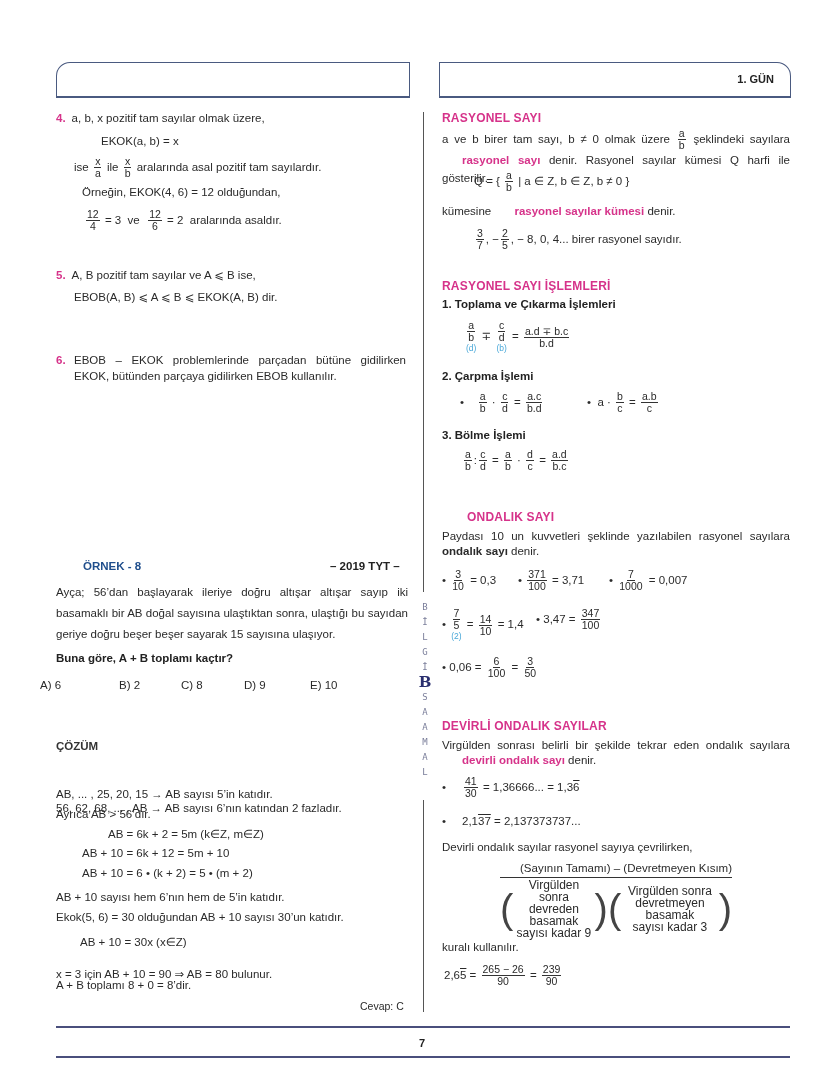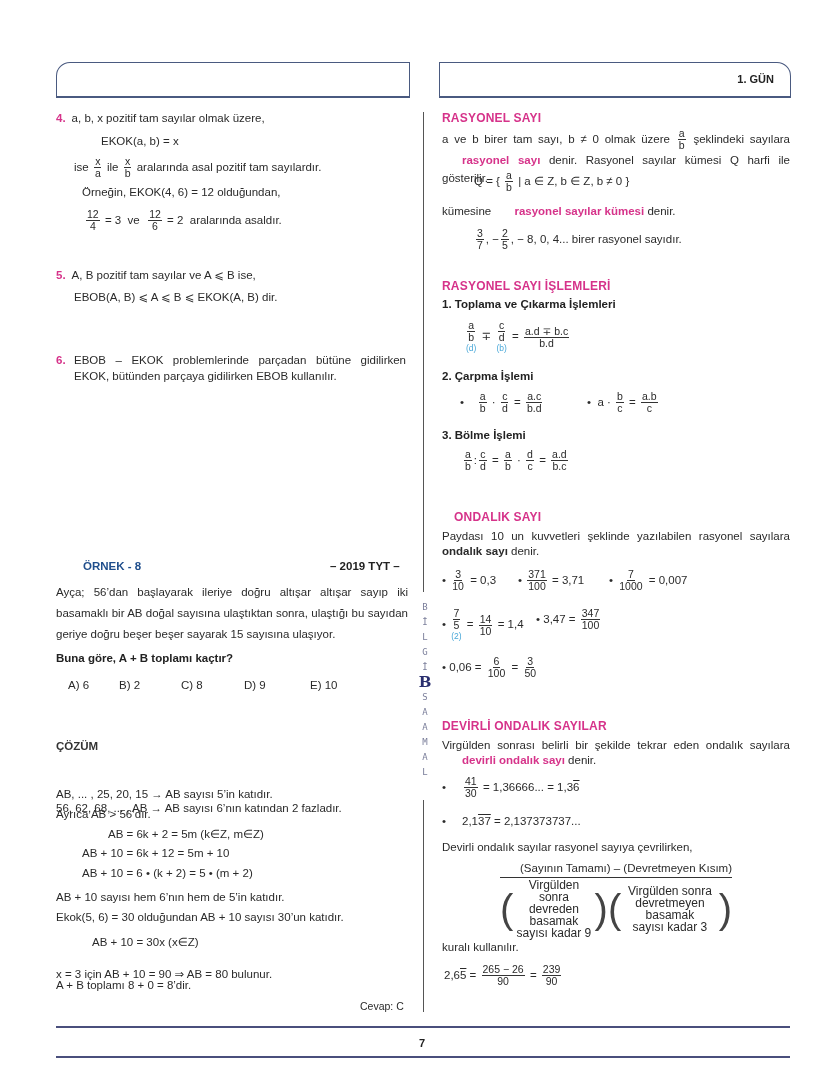--- a/index.html
+++ b/index.html
@@ -98,36 +98,36 @@
 
   <div class="just" style="left:56px; top:352px; width:350px;">
     <span class="num" style="float:left;">6.</span>
     <div style="margin-left:18px;">EBOB – EKOK problemlerinde parçadan bütüne gidilirken EKOK, bütünden parçaya gidilirken EBOB kullanılır.</div>
   </div>
 
   <div class="line blue-h" style="left:56px; top:560px;">ÖRNEK - 8</div>
   <div class="line bold" style="left:330px; top:560px; color:#222;">– 2019  TYT –</div>
   <div class="just" style="left:56px; top:582px; width:352px; line-height:21px;">Ayça; 56’dan başlayarak ileriye doğru altışar altışar sayıp iki basamaklı bir AB doğal sayısına ulaştıktan sonra, ulaştığı bu sayıdan geriye doğru beşer beşer sayarak 15 sayısına ulaşıyor.</div>
   <div class="line bold" style="left:56px; top:652px; color:#222;">Buna göre, A + B toplamı kaçtır?</div>
-  <div class="line" style="left:68px; top:679px;">A) 6</div>
+  <div class="line" style="left:40px; top:679px;">A) 6</div>
   <div class="line" style="left:119px; top:679px;">B) 2</div>
   <div class="line" style="left:181px; top:679px;">C) 8</div>
   <div class="line" style="left:244px; top:679px;">D) 9</div>
   <div class="line" style="left:310px; top:679px;">E) 10</div>
 
   <div class="line bold" style="left:56px; top:740px; color:#333;">ÇÖZÜM</div>
   <div class="line" style="left:56px; top:802px;">56, 62, 68, ... , AB → AB sayısı 6’nın katından 2 fazladır.</div>
   <div class="line" style="left:56px; top:788px;">AB,  ... , 25, 20, 15 → AB sayısı 5’in katıdır.</div>
   <div class="line" style="left:56px; top:808px;">Ayrıca AB &gt; 56’dır.</div>
   <div class="line" style="left:108px; top:827px;">AB = 6k + 2 = 5m  (k∈Z, m∈Z)</div>
   <div class="line" style="left:82px; top:847px;">AB + 10 = 6k + 12 = 5m + 10</div>
   <div class="line" style="left:82px; top:867px;">AB + 10 = 6 • (k + 2) = 5 • (m + 2)</div>
   <div class="line" style="left:56px; top:891px;">AB + 10 sayısı hem 6’nın hem de 5’in katıdır.</div>
   <div class="line" style="left:56px; top:911px;">Ekok(5, 6) = 30 olduğundan AB + 10 sayısı 30’un katıdır.</div>
-  <div class="line" style="left:92px; top:935px;">AB + 10 = 30x  (x∈Z)</div>
+  <div class="line" style="left:80px; top:935px;">AB + 10 = 30x  (x∈Z)</div>
   <div class="line" style="left:56px; top:959px;margin-top:8px;">x = 3 için AB + 10 = 90 ⇒ AB = 80 bulunur.</div>
   <div class="line" style="left:56px; top:979px;">A + B toplamı 8 + 0 = 8’dir.</div>
   <div class="line" style="left:360px; top:1000px; font-size:10.5px;">Cevap: C</div>
 </div>
 
 <div>
 
   <div class="line heading" style="left:442px; top:111px;">RASYONEL SAYI</div>
   <div class="just" style="left:442px; top:128px; width:348px; line-height:18px;">
     <span>a ve b birer tam sayı, b ≠ 0 olmak üzere</span>
@@ -234,21 +234,21 @@
         <span class="n">d</span>
         <span class="d">c</span>
       </span>
     <span>=</span>
     <span class="frac">
         <span class="n">a.d</span>
         <span class="d">b.c</span>
       </span>
   </div>
 
-  <div class="line heading" style="left:454px; top:510px;">ONDALIK SAYI</div>
+  <div class="line heading" style="left:467px; top:510px;">ONDALIK SAYI</div>
   <div class="just" style="left:442px; top:529px; width:348px; line-height:15px;">
     <span>Paydası 10 un kuvvetleri şeklinde yazılabilen rasyonel sayılara</span>
     <span class="bold">ondalık sayı</span>
     <span>denir.</span>
   </div>
   <div class="line" style="left:442px; top:569px;">
     <span>•</span>
     <span class="frac">
         <span class="n">3</span>
         <span class="d">10</span>

